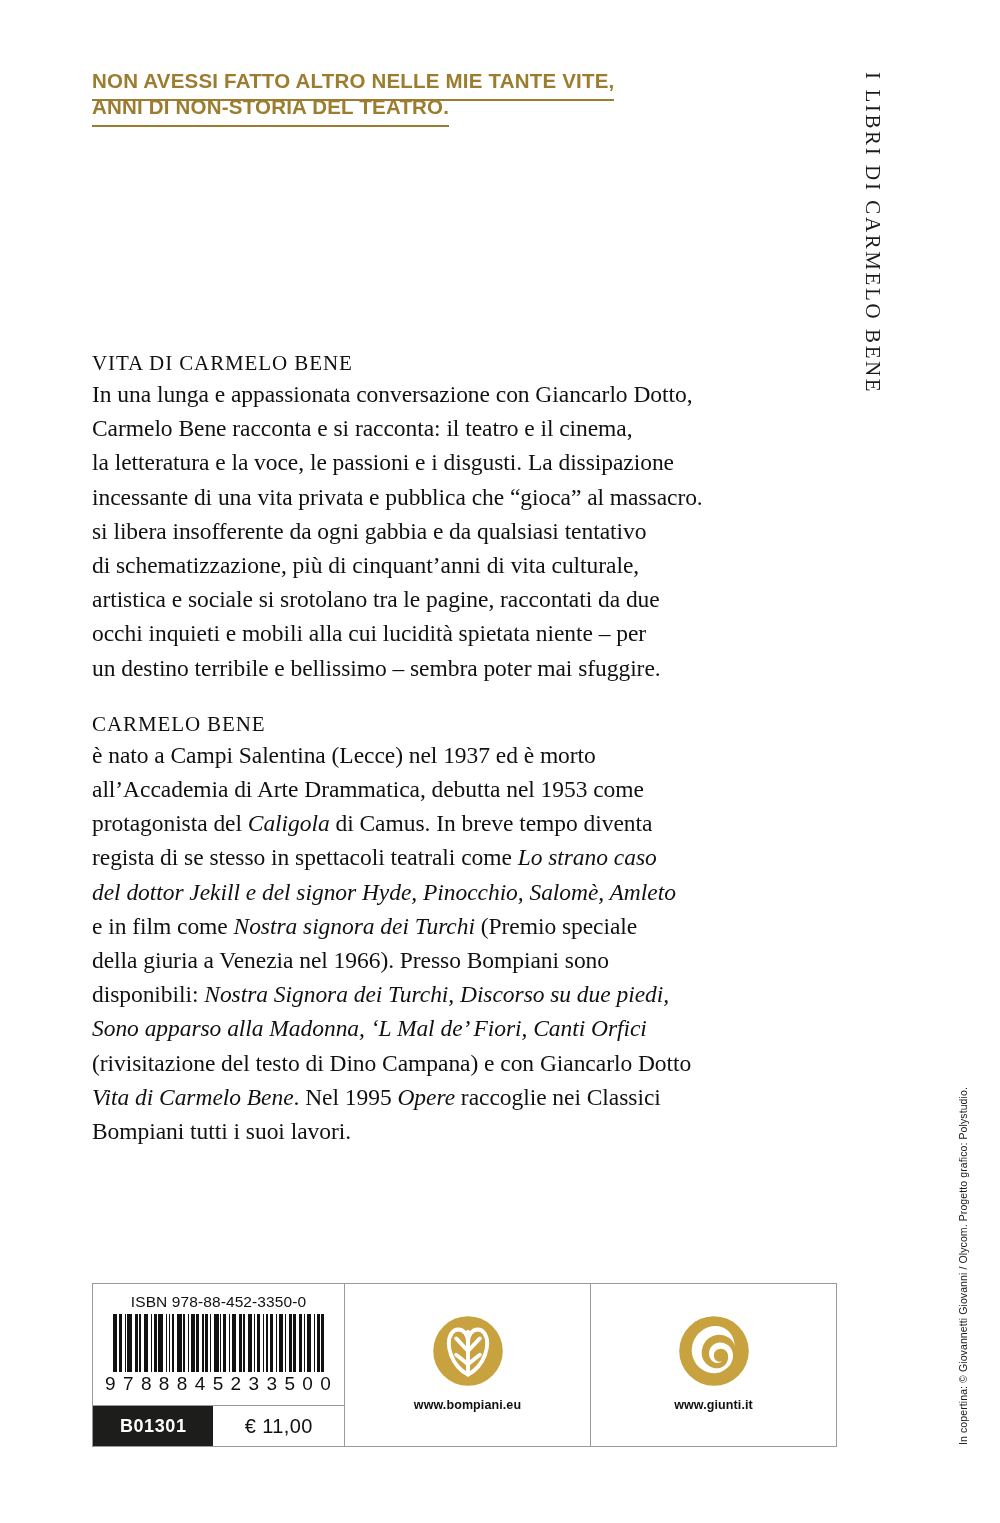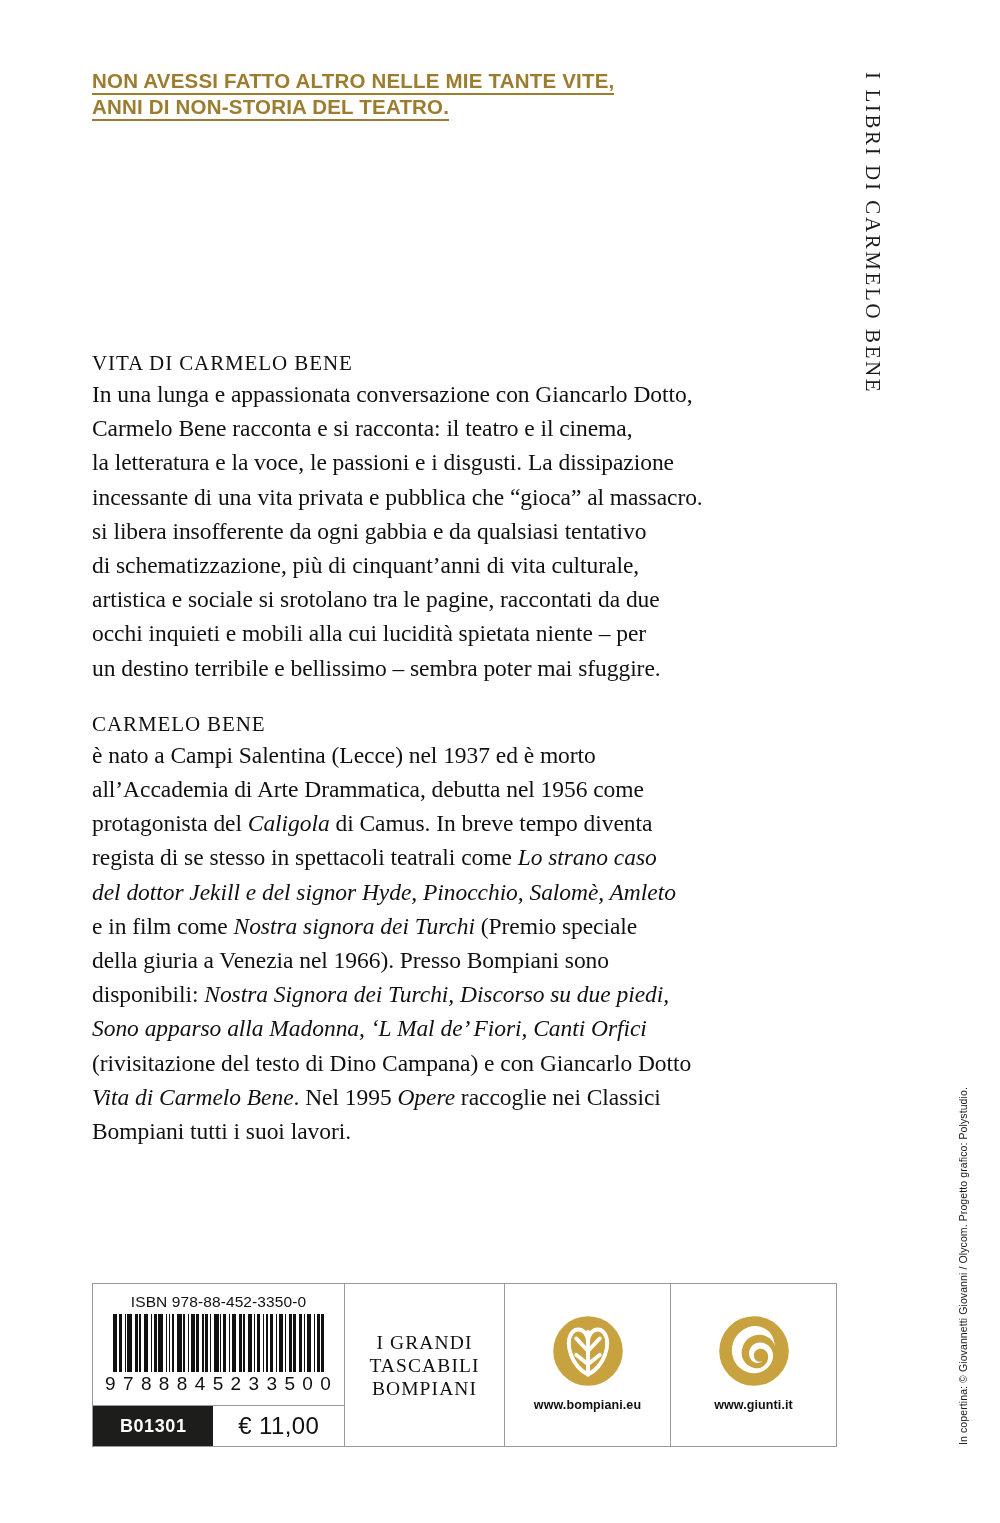--- a/index.html
+++ b/index.html
@@ -26,21 +26,21 @@
     line-height:25.5px;
     letter-spacing:0.2px;
     color:#9c7c2e;
   }
   .quote .ln {
     display:block;
     white-space:nowrap;
   }
   .quote .u {
     border-bottom:2px solid #9c7c2e;
-    padding-bottom:1px;
+    padding-bottom:7px;
   }
   .quote .hl {
     color:#111111;
     border-bottom:2px solid #111111;
     padding-bottom:1px;
   }
 
   
   .spine {
     position:absolute;
@@ -147,21 +147,21 @@
     display:flex; align-items:center; justify-content:center;
     font-family:"Liberation Sans", sans-serif;
     font-weight:bold;
     font-size:18px;
     letter-spacing:0.6px;
   }
   .price-blk {
     flex:1;
     display:flex; align-items:center; justify-content:center;
     font-family:"Liberation Sans", sans-serif;
-    font-size:24px;
+    font-size:20px;
     color:#111;
     letter-spacing:0.4px;
   }
 
   .cell-imprint {
     width:160px;
     display:flex; align-items:center; justify-content:center;
   }
   .imprint {
     font-family:"Liberation Serif", serif;
@@ -215,21 +215,21 @@
         <span class="ln">artistica e sociale si srotolano tra le pagine, raccontati da due</span>
         <span class="ln">occhi inquieti e mobili alla cui lucidità spietata niente – per</span>
         <span class="ln">un destino terribile e bellissimo – sembra poter mai sfuggire.</span>
       </div>
 
     <div class="gap"></div>
 
     <div class="sec-title">CARMELO BENE</div>
     <div class="para" id="bio-lines">
         <span class="ln"><span>è nato a Campi Salentina (Lecce) nel 1937 ed è morto</span></span>
-        <span class="ln"><span>all’Accademia di Arte Drammatica, debutta nel 1956 come</span></span>
+        <span class="ln"><span>all’Accademia di Arte Drammatica, debutta nel 1953 come</span></span>
         <span class="ln"><span>protagonista del </span><i>Caligola</i><span> di Camus. In breve tempo diventa</span></span>
         <span class="ln"><span>regista di se stesso in spettacoli teatrali come </span><i>Lo strano caso</i></span>
         <span class="ln"><i>del dottor Jekill e del signor Hyde, Pinocchio, Salomè, Amleto</i></span>
         <span class="ln"><span>e in film come </span><i>Nostra signora dei Turchi</i><span> (Premio speciale</span></span>
         <span class="ln"><span>della giuria a Venezia nel 1966). Presso Bompiani sono</span></span>
         <span class="ln"><span>disponibili: </span><i>Nostra Signora dei Turchi, Discorso su due piedi,</i></span>
         <span class="ln"><i>Sono apparso alla Madonna, ‘L Mal de’ Fiori, Canti Orfici</i></span>
         <span class="ln"><span>(rivisitazione del testo di Dino Campana) e con Giancarlo Dotto</span></span>
         <span class="ln"><i>Vita di Carmelo Bene</i><span>. Nel 1995 </span><i>Opere</i><span> raccoglie nei Classici</span></span>
         <span class="ln"><span>Bompiani tutti i suoi lavori.</span></span>
@@ -402,27 +402,20 @@
             <span>0</span>
             <span>0</span>
           </div>
       </div>
       <div class="isbn-lower">
         <div class="code-blk">B01301</div>
         <div class="price-blk">€ 11,00</div>
       </div>
     </div>
 
-    <div class="cell cell-imprint">
-      <div class="imprint">
-        <div>I  GRANDI</div>
-        <div>TASCABILI</div>
-        <div>BOMPIANI</div>
-      </div>
-    </div>
 
     <div class="cell cell-logo">
       <span class="mark">
         <svg viewBox="0 0 100 100" width="74" height="74" aria-hidden="true">
           <circle cx="50" cy="50" r="47" fill="#c8a23f"></circle>
           <g fill="none" stroke="#ffffff" stroke-width="5.2" stroke-linejoin="round" stroke-linecap="round">
             <path d="M24 40 C24 40 24 68 50 82 C76 68 76 40 76 40"></path>
             <path d="M24 40 C24 28 30 21 37 21 C44 21 50 28 50 38"></path>
             <path d="M76 40 C76 28 70 21 63 21 C56 21 50 28 50 38"></path>
             <path d="M50 24 L50 82"></path>

